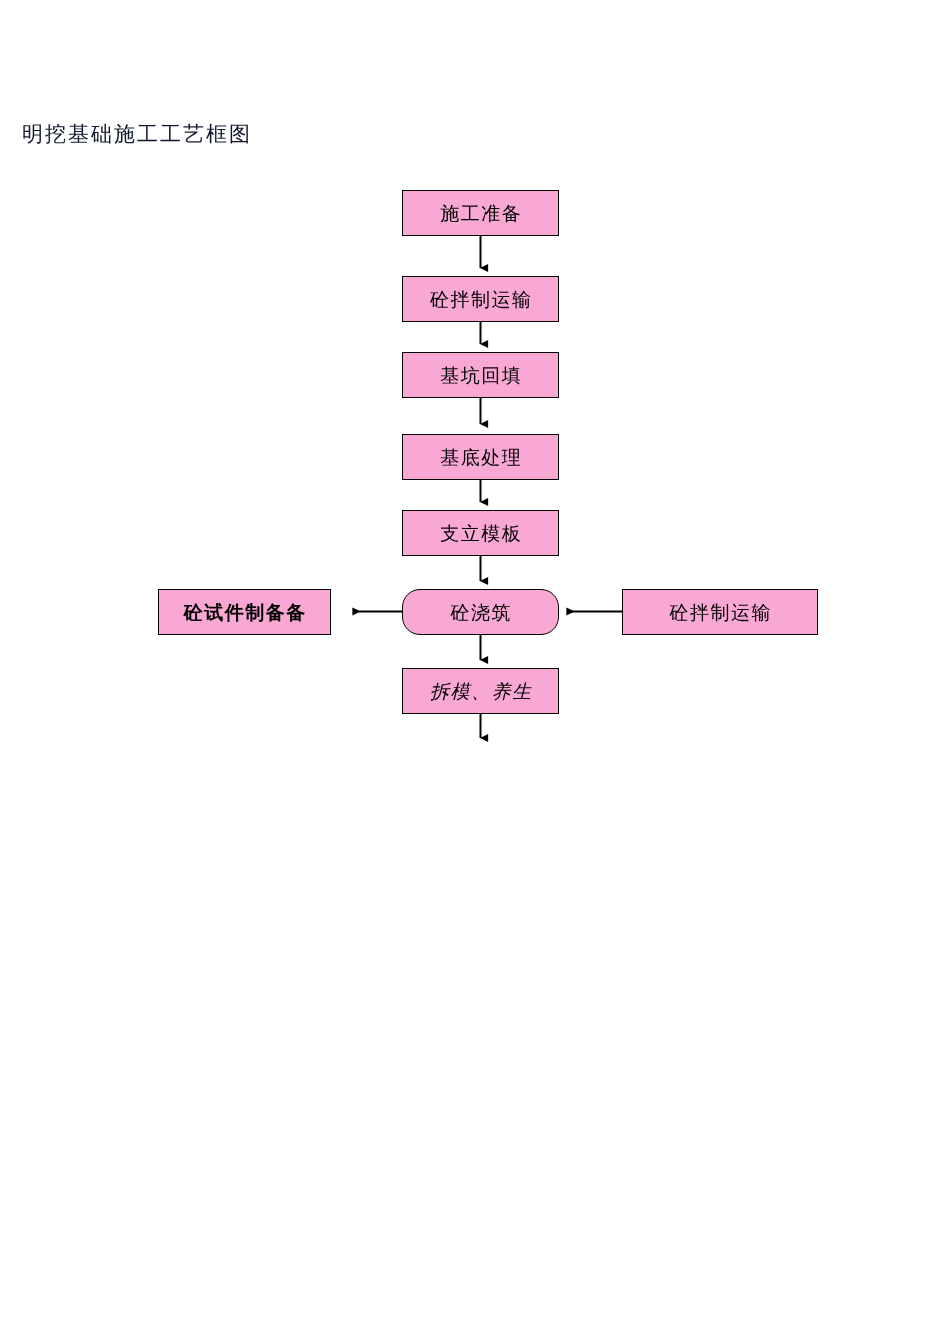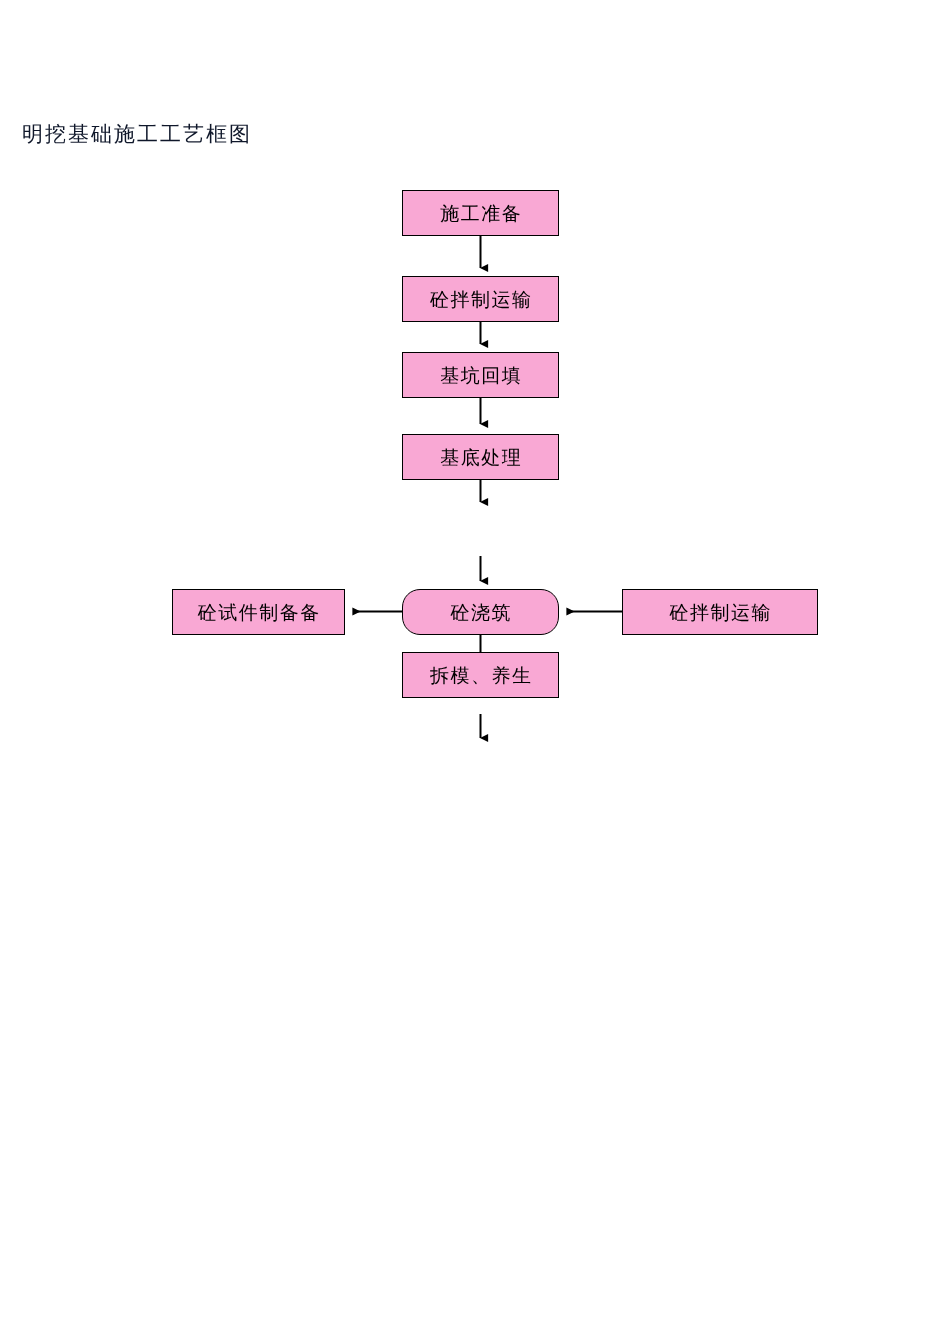--- a/index.html
+++ b/index.html
@@ -74,24 +74,24 @@
 
   
   .n-main { left: 402px; width: 157px; height: 46px; }
 
   .n1 { top: 190px; }
   .n2 { top: 276px; }
   .n3 { top: 352px; }
   .n4 { top: 434px; }
   .n5 { top: 510px; }
   .n6 { top: 589px; border-radius: 18px; }
-  .n7 { top: 652px; }
+  .n7 { top: 668px; font-style: italic; }
   .n8 { top: 746px; }
 
-  .n-left  { left: 172px; top: 589px; width: 173px; height: 46px; }
+  .n-left  { left: 158px; top: 589px; width: 173px; height: 46px; font-weight: bold; }
   .n-right { left: 622px; top: 589px; width: 196px; height: 46px; }
 
   svg.connectors {
     position: absolute;
     left: 0;
     top: 0;
     width: 950px;
     height: 1344px;
     pointer-events: none;
   }
@@ -145,20 +145,23 @@
     </div>
 
     <div class="node n-main n3">
       <span class="node-label">基坑回填</span>
     </div>
 
     <div class="node n-main n4">
       <span class="node-label">基底处理</span>
     </div>
 
+    <div class="node n-main n5">
+      <span class="node-label">支立模板</span>
+    </div>
 
     <div class="node n-main n6">
       <span class="node-label">砼浇筑</span>
     </div>
 
     <div class="node n-main n7">
       <span class="node-label">拆模、养生</span>
     </div>
 
 

